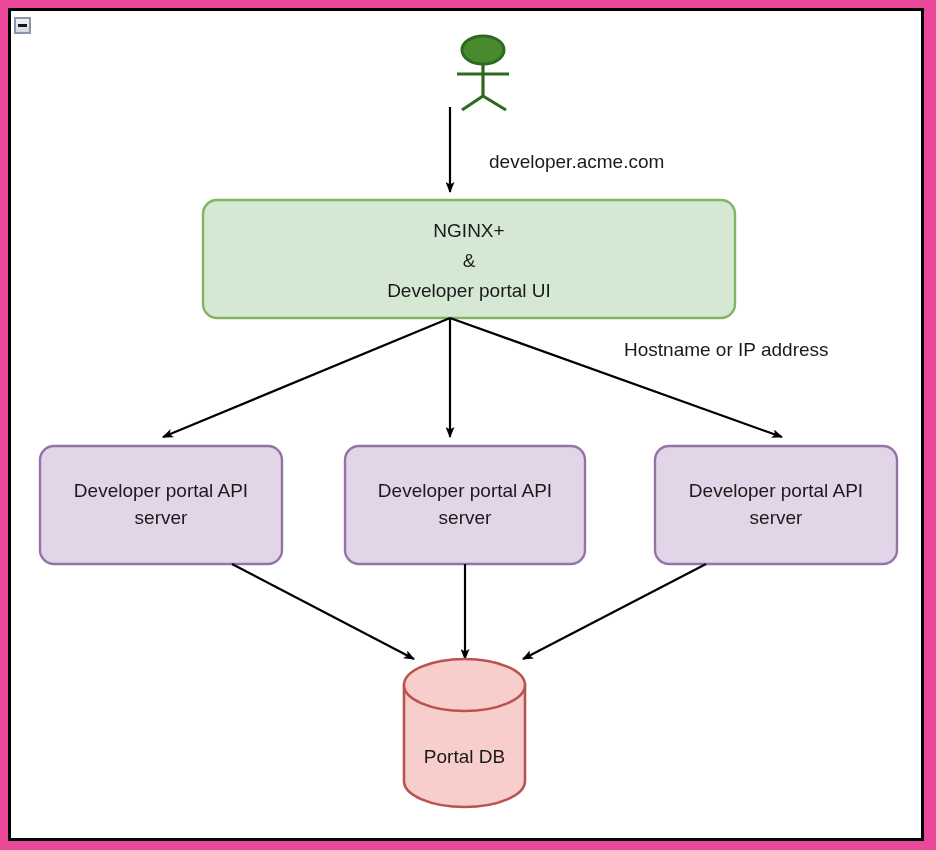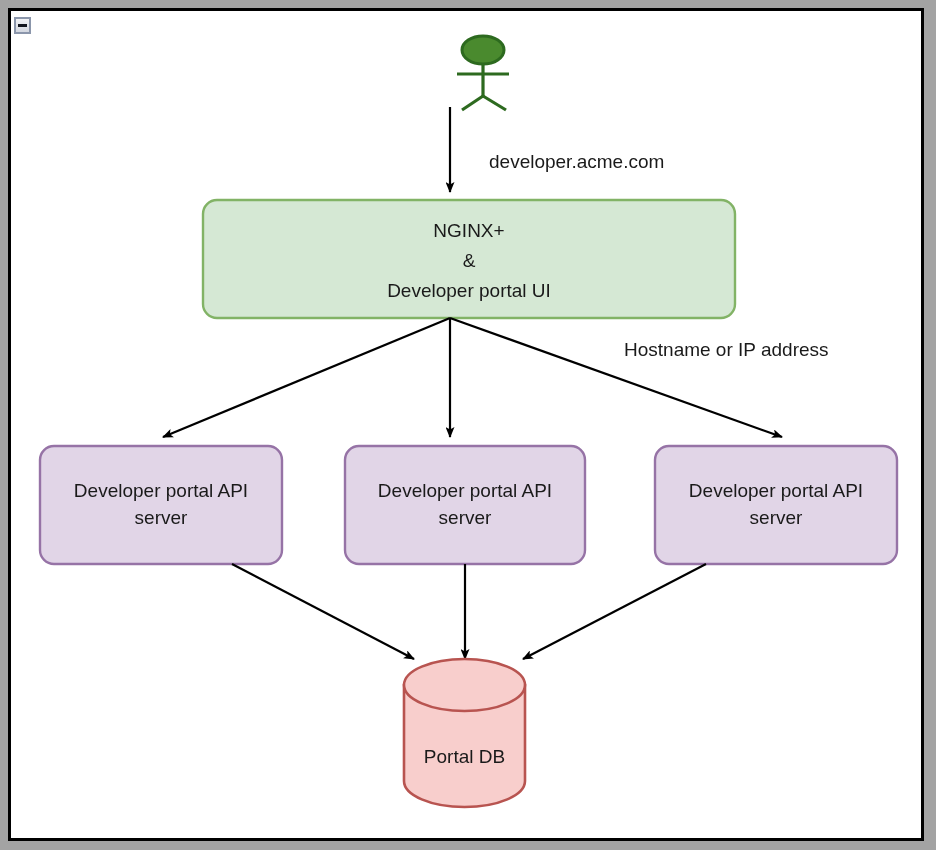--- a/index.html
+++ b/index.html
@@ -10,21 +10,21 @@
   body {
     width: 936px;
     height: 850px;
     font-family: "Liberation Sans", sans-serif;
     overflow: hidden;
   }
   #canvas-root {
     position: relative;
     width: 936px;
     height: 850px;
-    background: #a3a3a3;
+    background: #ec4899;
   }
   .diagram-frame {
     position: absolute;
     left: 8px;
     top: 8px;
     width: 916px;
     height: 833px;
     border: 3px solid #000000;
     box-sizing: border-box;
     background: #ffffff;

